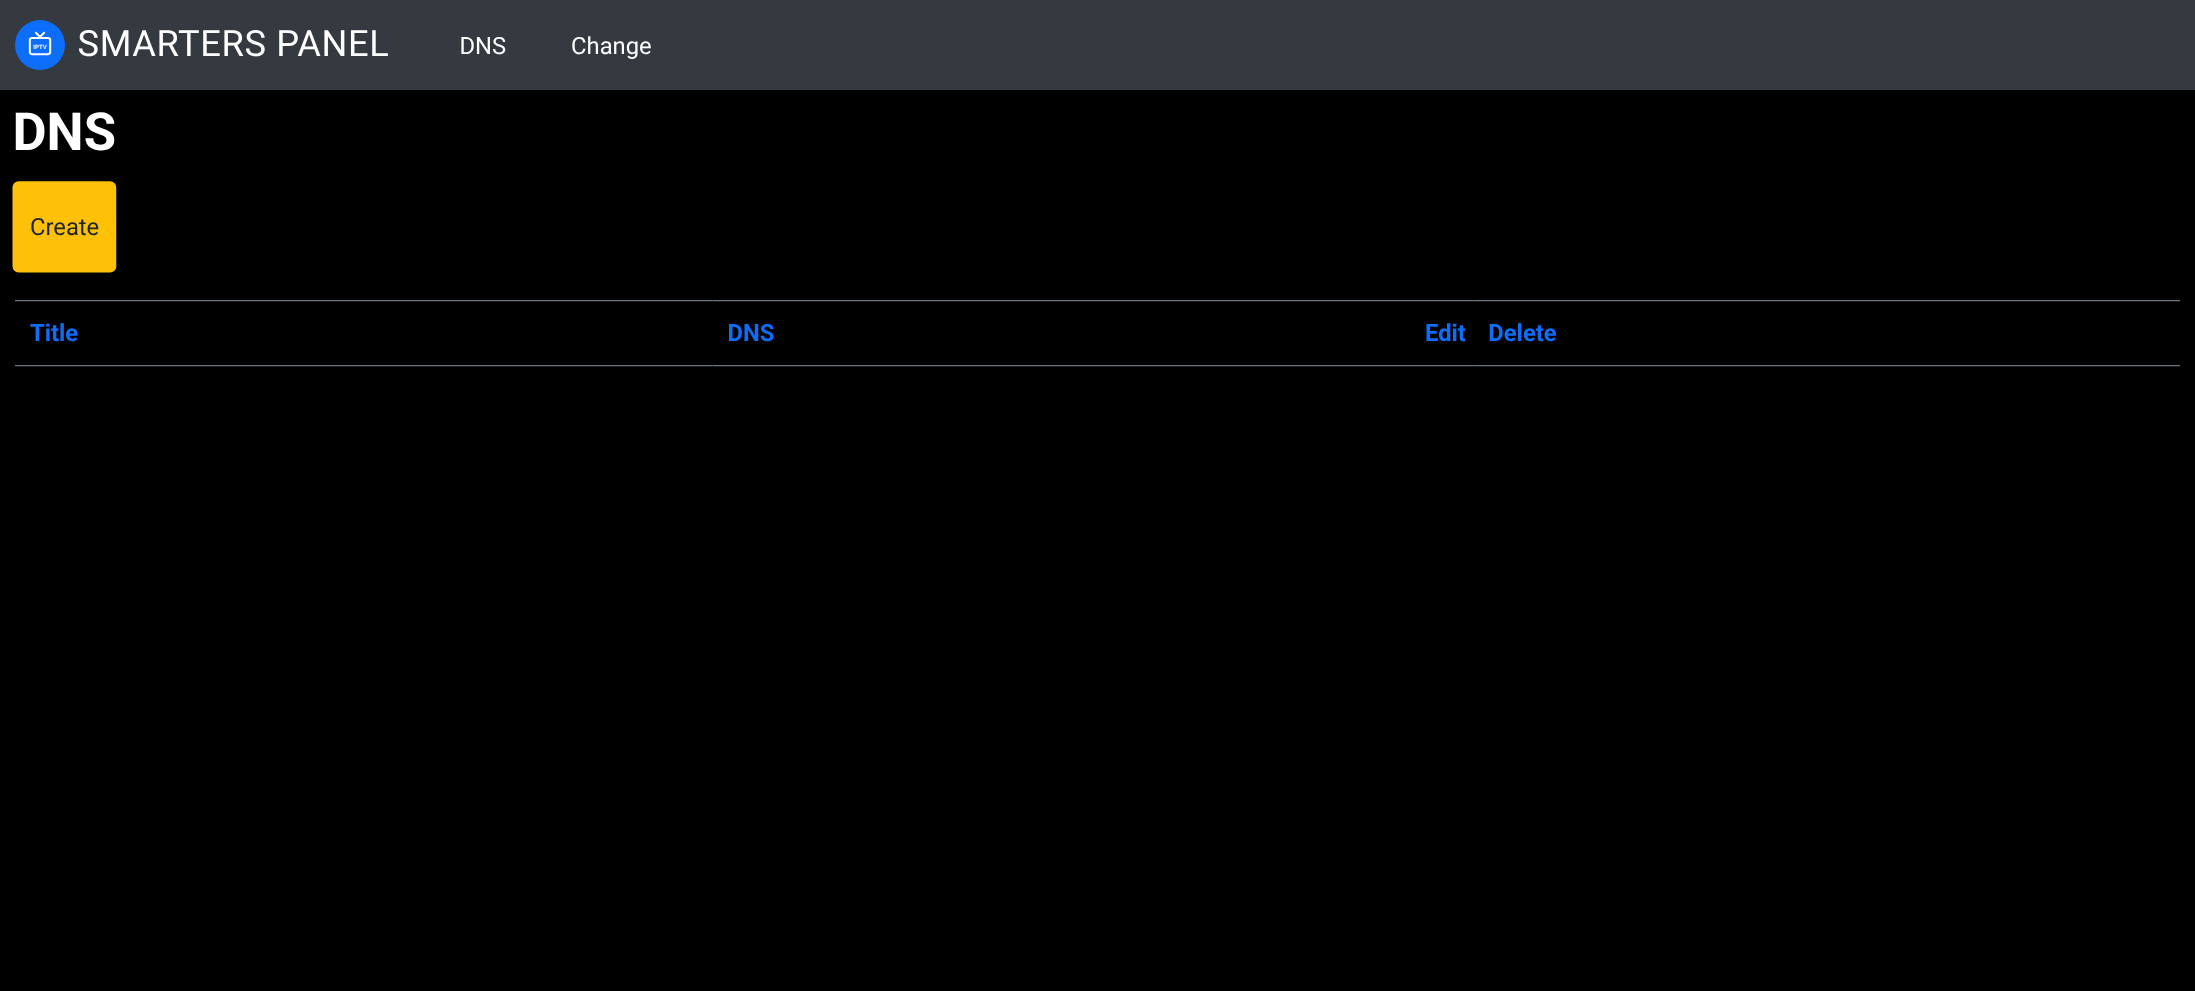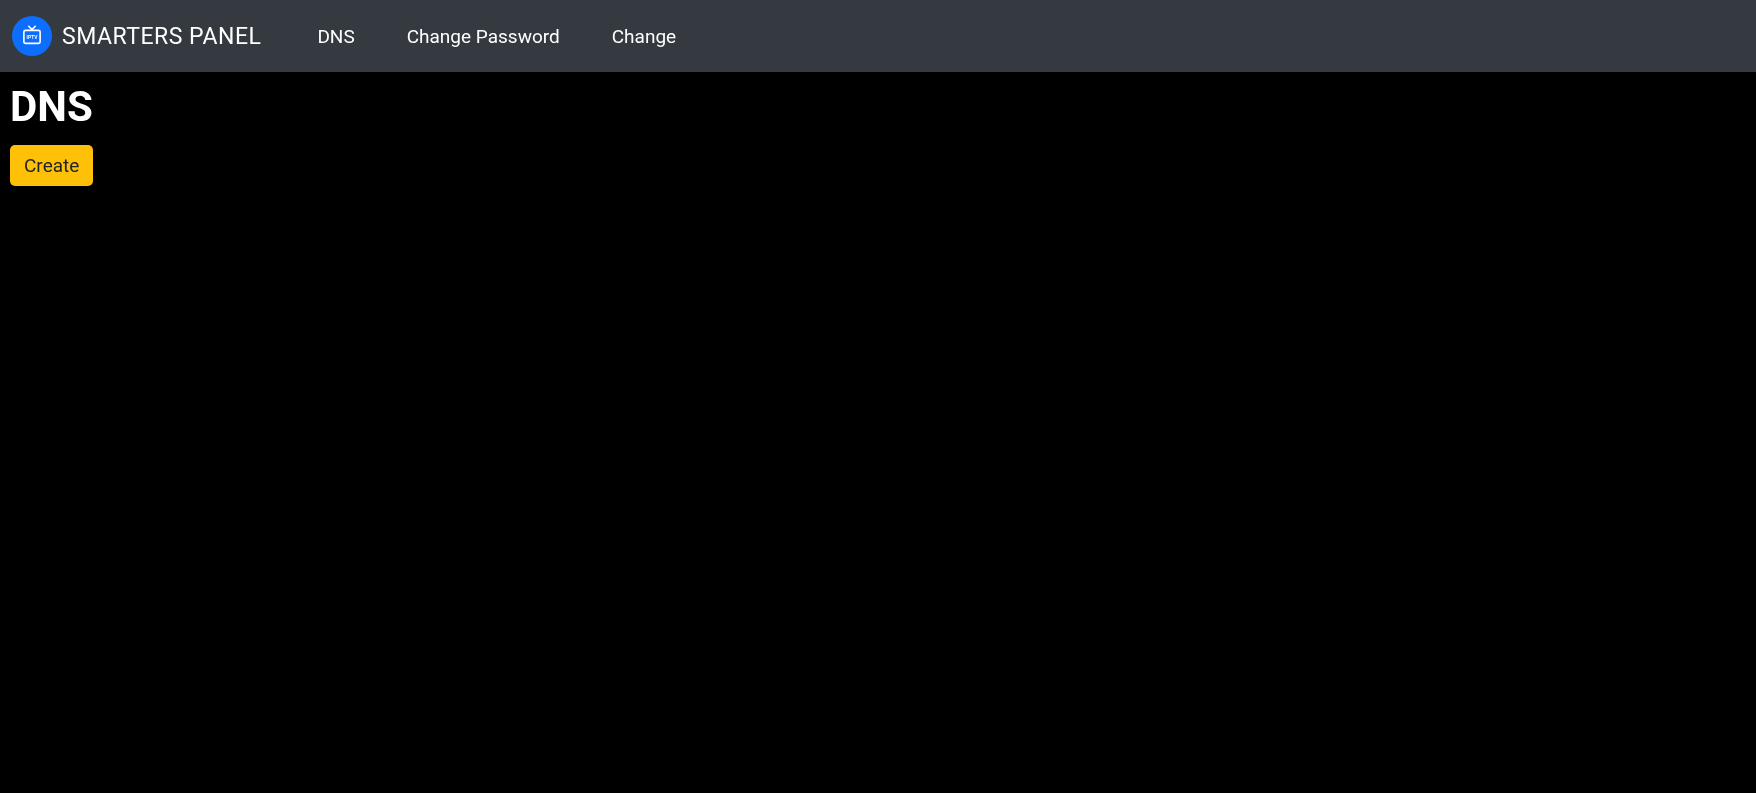--- a/index.html
+++ b/index.html
@@ -37,21 +37,21 @@
       justify-content: center;
       margin-right: 10px;
       position: relative;
     }
     .brand-icon svg {
       width: 26px;
       height: 26px;
     }
     .brand-text {
       color: #ffffff;
-      font-size: 23px;
+      font-size: 29px;
       font-weight: 400;
       letter-spacing: 0.5px;
     }
     .nav-links {
       display: flex;
       align-items: center;
       gap: 0;
     }
     .nav-item {
       color: #ffffff;
@@ -68,21 +68,21 @@
       font-size: 42px;
       font-weight: 700;
       color: #ffffff;
       margin-bottom: 14px;
     }
     .create-btn {
       background: #ffc107;
       color: #212529;
       border: none;
       border-radius: 5px;
-      padding: 9px 14px;
+      padding: 25px 14px;
       font-size: 19px;
       font-weight: 400;
       cursor: pointer;
       font-family: inherit;
     }
     .table-container {
       margin-top: 22px;
       padding: 0 2px;
     }
     table {
@@ -123,22 +123,35 @@
       <svg viewBox="0 0 32 32">
         <path d="M 12 4 L 16 8 L 20 4" stroke="#ffffff" stroke-width="2" fill="none" stroke-linecap="round"></path>
         <rect x="6" y="9" width="20" height="16" rx="2" stroke="#ffffff" stroke-width="2" fill="none"></rect>
         <text x="16" y="20" font-size="6" fill="#ffffff" text-anchor="middle" font-family="Arial" font-weight="bold">IPTV</text>
       </svg>
     </div>
     <span class="brand-text">SMARTERS PANEL</span>
   </div>
   <div class="nav-links">
     <a class="nav-item">DNS</a>
-    <a class="nav-item">Change Password</a>
     <a class="nav-item">Change</a>
   </div>
 </nav>
 
 <div class="page-content">
   <h1 class="page-title">DNS</h1>
   <button class="create-btn">Create</button>
 
+  <div class="table-container">
+    <table>
+      <thead>
+        <tr>
+          <th class="col-title">Title</th>
+          <th class="col-dns">DNS</th>
+          <th class="col-edit">Edit</th>
+          <th class="col-delete">Delete</th>
+        </tr>
+      </thead>
+      <tbody>
+      </tbody>
+    </table>
+  </div>
 </div>
 
 </body></html>

